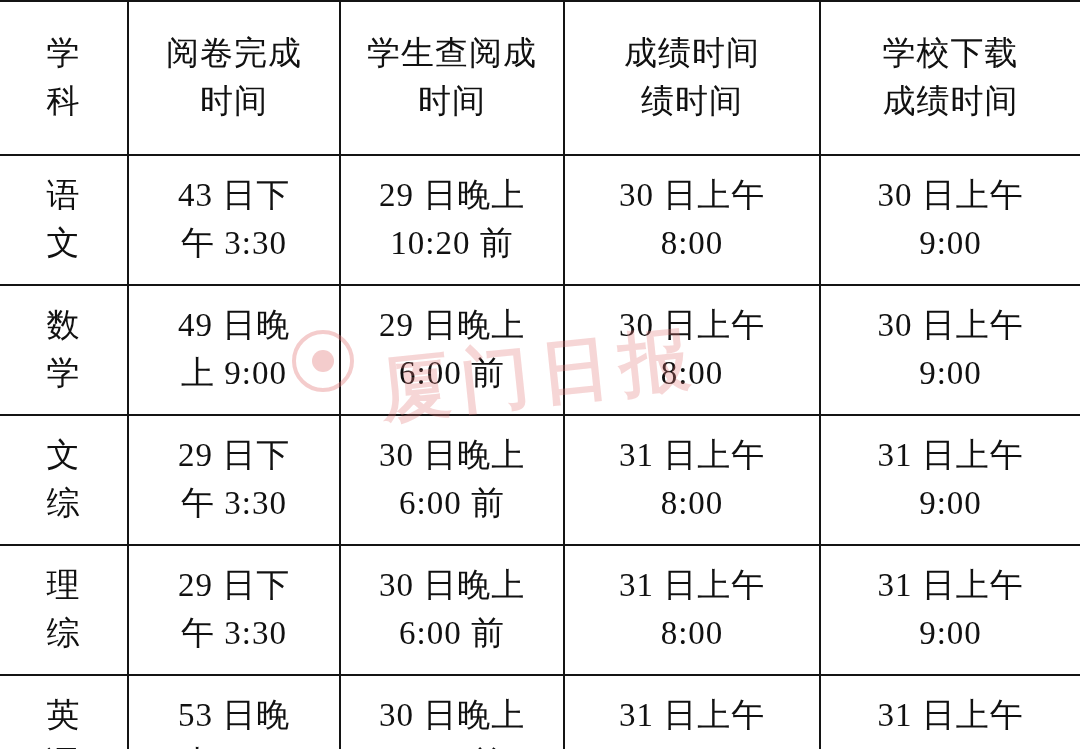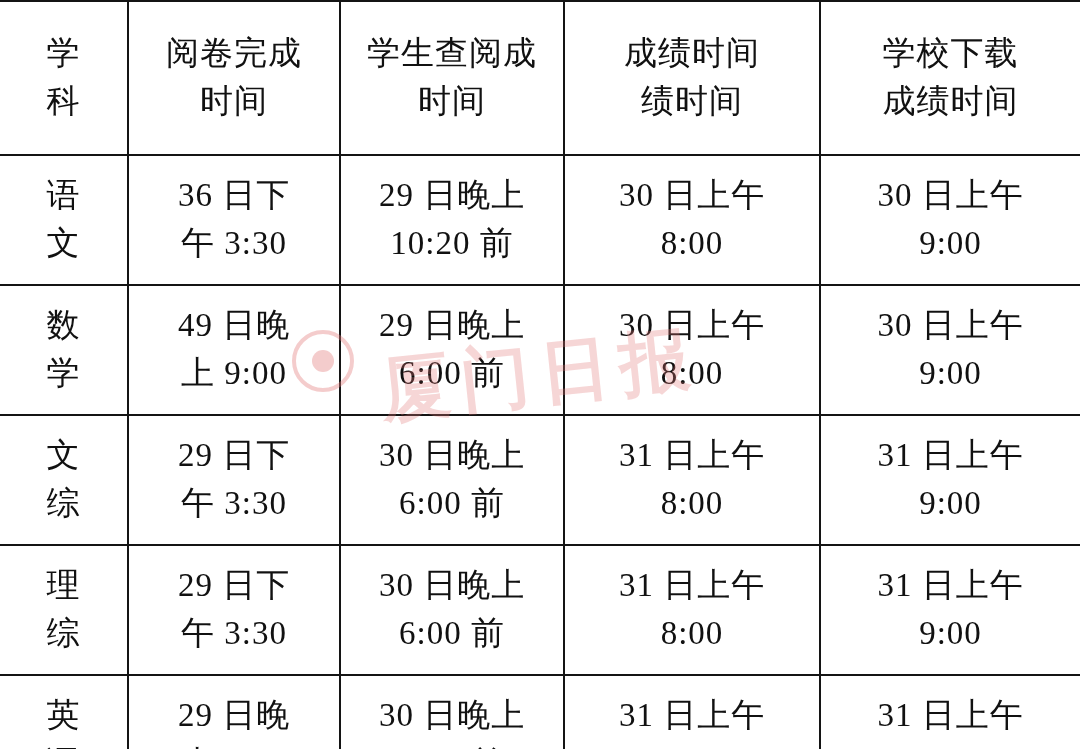--- a/index.html
+++ b/index.html
@@ -144,21 +144,21 @@
         <span class="cell-line">成绩时间</span>
       </td>
     </tr>
 
     <tr class="body-row">
       <td class="subject-cell">
         <span class="ch">语</span>
         <span class="ch">文</span>
       </td>
       <td>
-        <span class="cell-line">36 日下</span>
+        <span class="cell-line">43 日下</span>
         <span class="cell-line">午 3:30</span>
       </td>
       <td>
         <span class="cell-line">29 日晚上</span>
         <span class="cell-line">10:20 前</span>
       </td>
       <td>
         <span class="cell-line">30 日上午</span>
         <span class="cell-line">8:00</span>
       </td>
@@ -236,21 +236,21 @@
         <span class="cell-line">9:00</span>
       </td>
     </tr>
 
     <tr class="body-row">
       <td class="subject-cell">
         <span class="ch">英</span>
         <span class="ch">语</span>
       </td>
       <td>
-        <span class="cell-line">29 日晚</span>
+        <span class="cell-line">53 日晚</span>
         <span class="cell-line">上 9:00</span>
       </td>
       <td>
         <span class="cell-line">30 日晚上</span>
         <span class="cell-line">6:00 前</span>
       </td>
       <td>
         <span class="cell-line">31 日上午</span>
         <span class="cell-line">8:00</span>
       </td>

